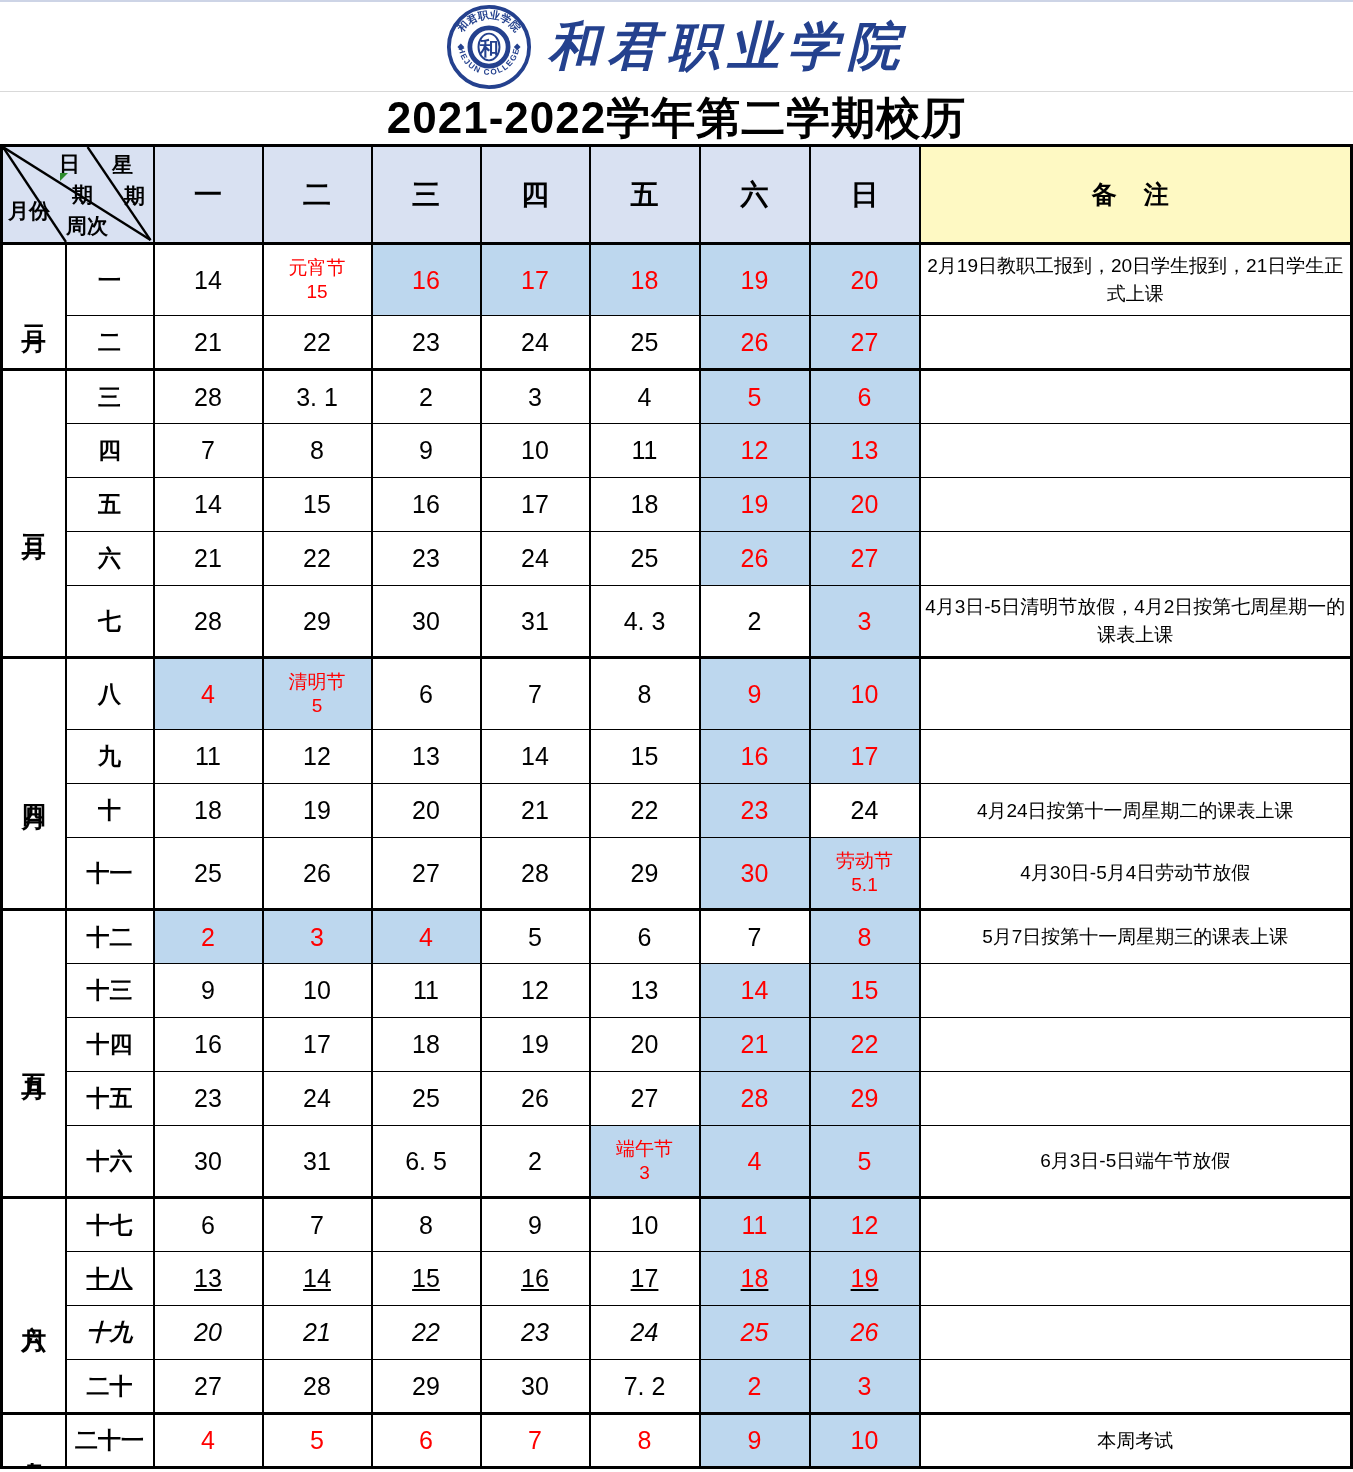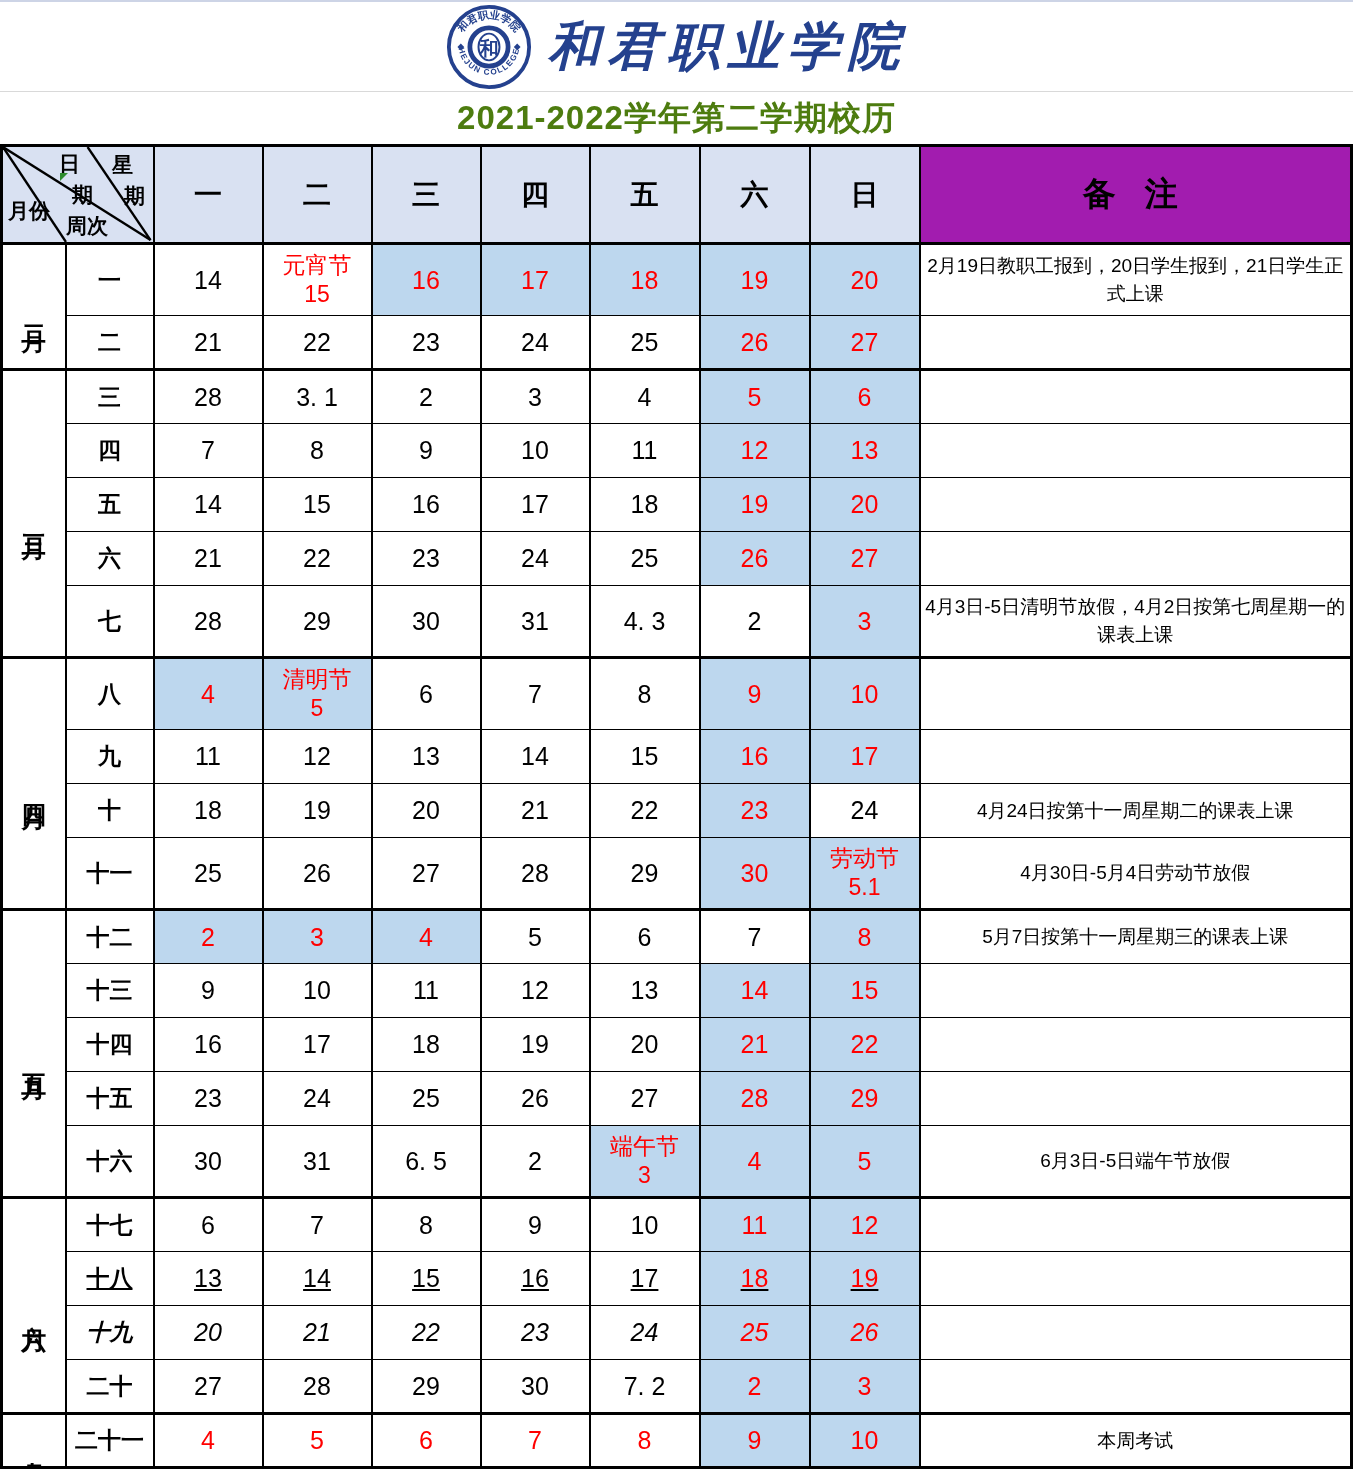--- a/index.html
+++ b/index.html
@@ -16,53 +16,53 @@
   }
   .seal { width:86px; height:86px; flex:0 0 auto; }
   .college-name {
     font-family:"DejaVu Serif","Liberation Serif",serif;
     font-weight:bold; font-style:italic;
     font-size:52px; color:#24418e; letter-spacing:8px; white-space:nowrap;
   }
   .title-row {
     height:52px; display:flex; align-items:center; justify-content:center;
   }
-  .page-title { font-size:33px; font-weight:bold; color:#4d7c0f; letter-spacing:1px; }
+  .page-title { font-size:44px; font-weight:bold; color:#000000; letter-spacing:1px; }
 
   
   table.cal {
     width:1353px; table-layout:fixed; border-collapse:collapse;
     border:3px solid #000;
   }
   table.cal th, table.cal td {
     border:1px solid #000; border-left-width:2px; border-right-width:2px;
     text-align:center; vertical-align:middle; padding:0;
     overflow:hidden; box-sizing:border-box;
   }
   thead tr { height:98px; }
   thead th { background:#d9e1f2; font-size:28px; font-weight:bold; color:#000; border-bottom:3px solid #000; }
   th.corner { position:relative; padding:0; border-right:3px solid #000; }
-  th.remark-head { background:#a21caf; font-size:33px; letter-spacing:10px; border-left:3px solid #000; }
+  th.remark-head { background:#fef9c3; font-size:25px; letter-spacing:10px; border-left:3px solid #000; }
 
   tbody tr { height:54px; }
   tbody td { font-size:25px; color:#000; background:#fff; }
   td.rest { background:#bdd7ee; color:#ff0000; }
   td.redtext { color:#ff0000; }
   td.month-cell { font-weight:bold; font-size:25px; border-right-width:2px; }
   .month-vert {
     display:inline-block; writing-mode:vertical-lr; text-orientation:upright;
     letter-spacing:4px; line-height:1;
   }
   td.week-cell { font-weight:bold; font-size:23px; border-right:3px solid #000; }
   td.remark-cell {
     font-size:19px; line-height:1.45; padding:2px 8px;
     border-left:3px solid #000; font-weight:normal;
   }
   tr.mstart td, tr.mstart th { border-top:3px solid #000; }
-  .hname, .hdate { font-size:23px; line-height:1.25; color:#ff0000; }
+  .hname, .hdate { font-size:19px; line-height:1.25; color:#ff0000; }
 
   
   .corner-svg { position:absolute; left:0; top:0; width:100%; height:100%; }
   .corner-label { position:absolute; font-size:21px; font-weight:bold; color:#000; line-height:1; white-space:nowrap; }
   .lab-date-0   { left:56px;  top:6px;  }
   .lab-date-1   { left:69px;  top:37px; }
   .lab-week-0   { left:109px; top:7px;  }
   .lab-week-1   { left:121px; top:38px; }
   .lab-month    { left:5px;   bottom:21px;text-align:center; }
   .lab-weeknum  { left:63px;  bottom:6px; }

